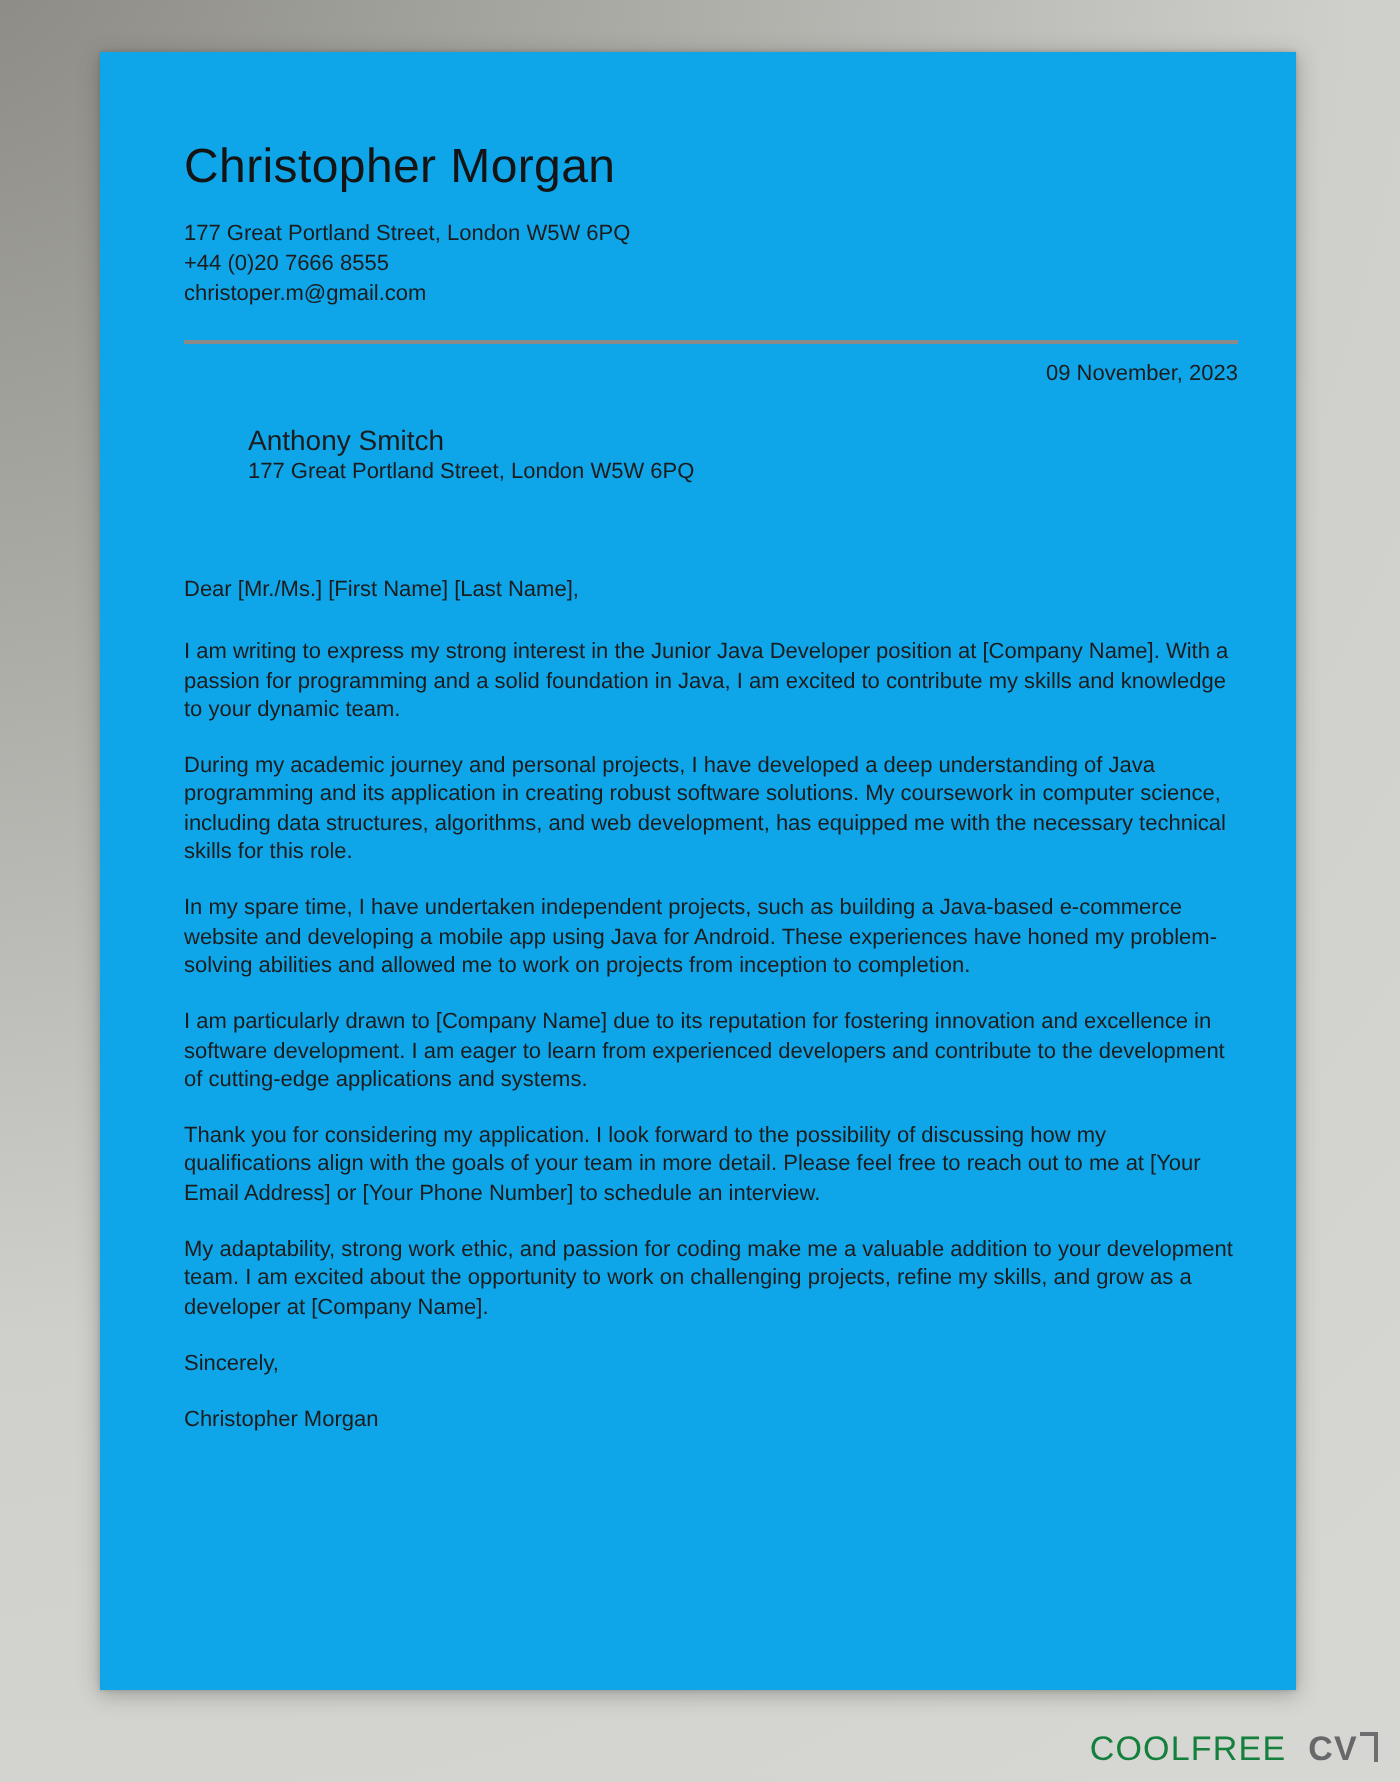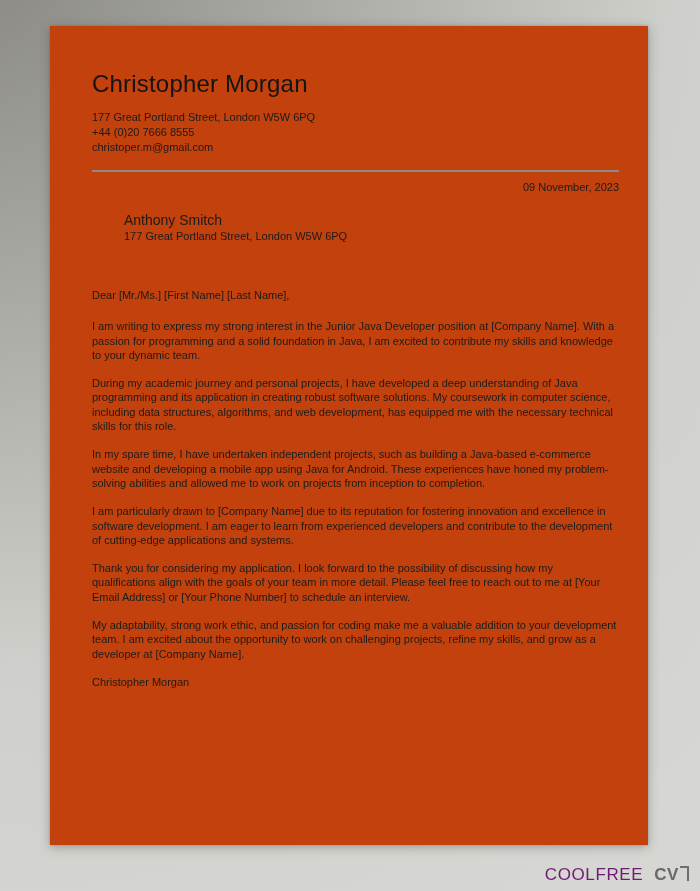--- a/index.html
+++ b/index.html
@@ -14,21 +14,21 @@
     background: radial-gradient(1100px 1100px at -5% -5%, #888781 0%, #aeaea9 35%, #cfcfcb 65%, #d6d6d2 100%);
     font-family: "Liberation Sans", sans-serif;
     color: #1c1c1c;
   }
   .page {
     position: absolute;
     left: 50px;
     top: 26px;
     width: 598px;
     height: 819px;
-    background: #c2410c;
+    background: #0ea5e9;
     box-shadow: 0 2px 10px rgba(55,55,50,0.35), 0 0 2px rgba(55,55,50,0.25);
     box-sizing: border-box;
     padding: 44px 29px 0 42px;
   }
   .sender-name {
     margin: 0;
     font-size: 24px;
     line-height: 28px;
     font-weight: 400;
     letter-spacing: 0.2px;
@@ -87,21 +87,21 @@
   .brand {
     position: absolute;
     right: 11px;
     bottom: 6px;
     font-size: 17px;
     line-height: 20px;
     letter-spacing: 0.6px;
     white-space: nowrap;
   }
   .brand-regular {
-    color: #701a75;
+    color: #15803d;
     font-weight: 400;
   }
   .brand-bold {
     color: #67686a;
     font-weight: 700;
     margin-left: 11px;
   }
   .brand-corner {
     display: inline-block;
     width: 7px;
@@ -139,20 +139,21 @@
 
   <div class="body-text">
     <p>I am writing to express my strong interest in the Junior Java Developer position at [Company Name]. With a passion for programming and a solid foundation in Java, I am excited to contribute my skills and knowledge to your dynamic team.</p>
     <p>During my academic journey and personal projects, I have developed a deep understanding of Java programming and its application in creating robust software solutions. My coursework in computer science, including data structures, algorithms, and web development, has equipped me with the necessary technical skills for this role.</p>
     <p>In my spare time, I have undertaken independent projects, such as building a Java-based e-commerce website and developing a mobile app using Java for Android. These experiences have honed my problem-solving abilities and allowed me to work on projects from inception to completion.</p>
     <p>I am particularly drawn to [Company Name] due to its reputation for fostering innovation and excellence in software development. I am eager to learn from experienced developers and contribute to the development of cutting-edge applications and systems.</p>
     <p>Thank you for considering my application. I look forward to the possibility of discussing how my qualifications align with the goals of your team in more detail. Please feel free to reach out to me at [Your Email Address] or [Your Phone Number] to schedule an interview.</p>
     <p>My adaptability, strong work ethic, and passion for coding make me a valuable addition to your development team. I am excited about the opportunity to work on challenging projects, refine my skills, and grow as a developer at [Company Name].</p>
   </div>
 
+  <p class="closing">Sincerely,</p>
 
   <p class="signature">Christopher Morgan</p>
 
 </div>
 
 <div class="brand">
   <span class="brand-regular">COOLFREE</span><span class="brand-bold">CV</span><span class="brand-corner"></span>
 </div>
 
 </body></html>

